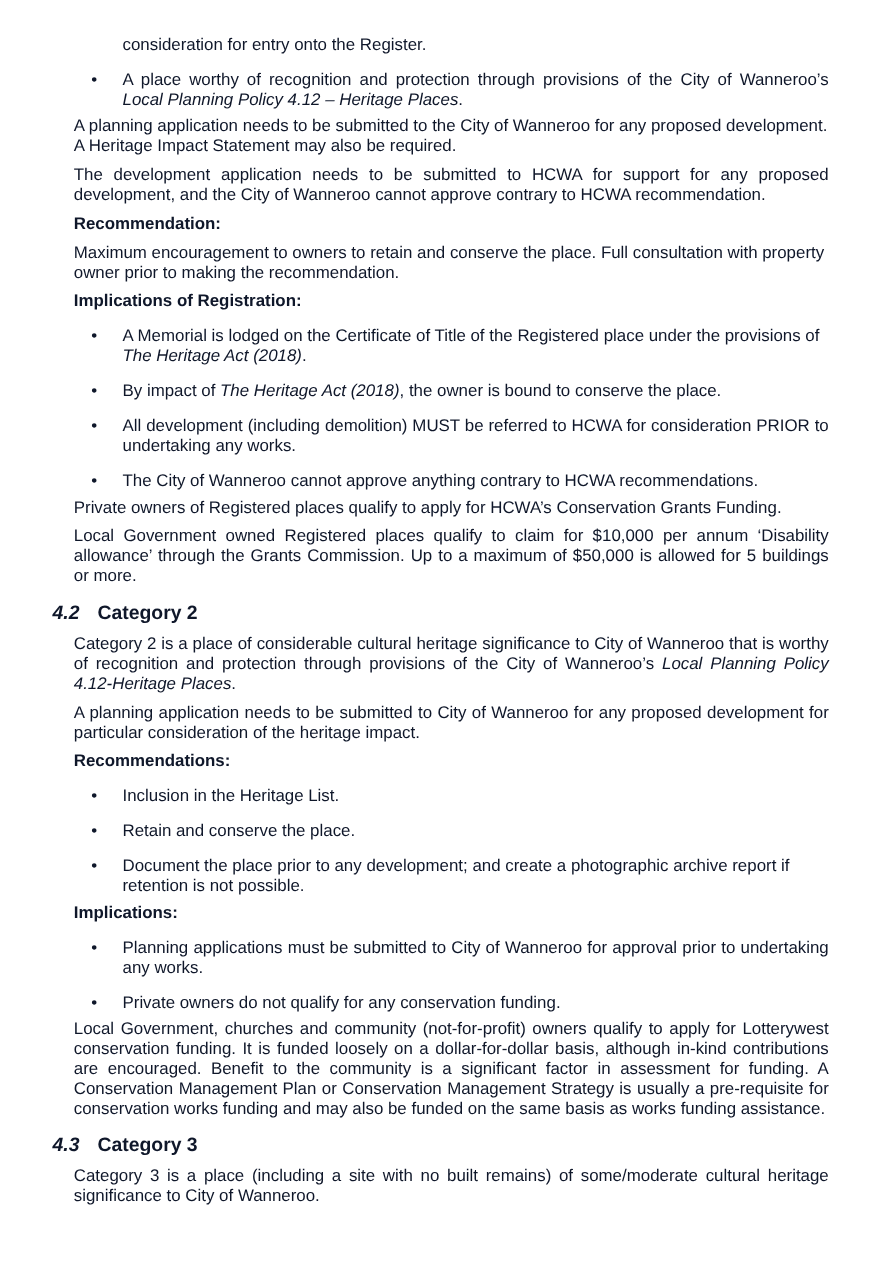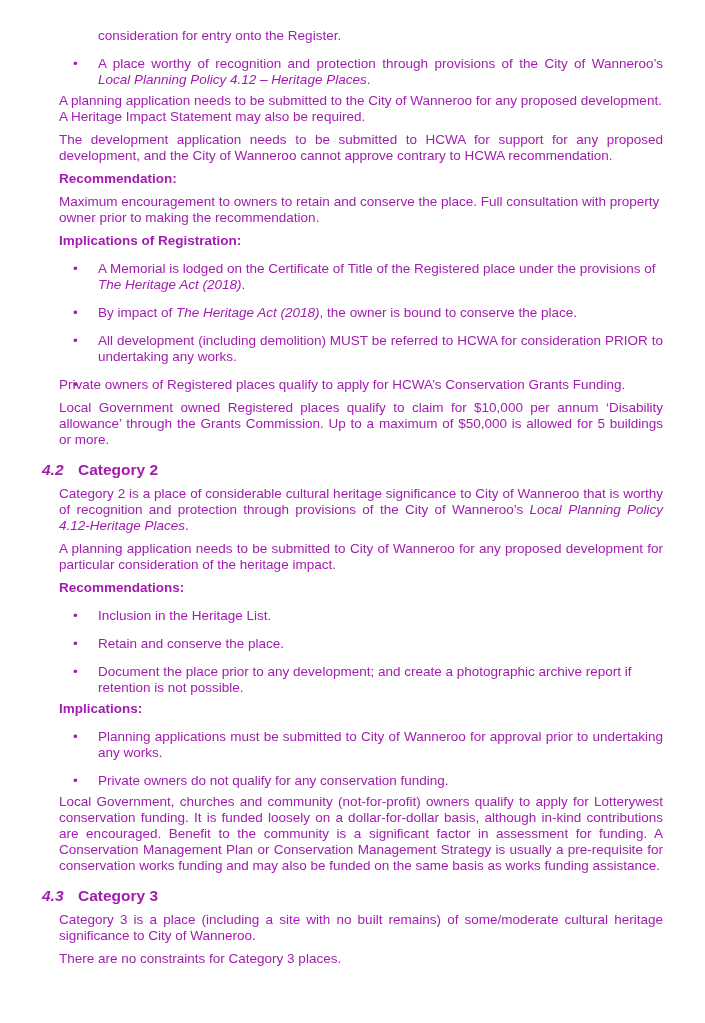--- a/index.html
+++ b/index.html
@@ -2,21 +2,21 @@
 <html><head>
 <meta charset="utf-8">
 <style>
   html, body { margin: 0; padding: 0; background: #ffffff; }
   .page {
     width: 705px;
     height: 1023px;
     box-sizing: border-box;
     padding: 28px 42px 0 42px;
     background: #ffffff;
-    color: #a21caf;
+    color: #0f172a;
     font-family: "Liberation Sans", "DejaVu Sans", sans-serif;
     font-size: 13.5px;
     line-height: 16px;
     overflow: hidden;
   }
   .page p { margin: 0 0 7px 17px; }
   .j { text-align: justify; }
   .hd { font-weight: 700; }
   .bitem { position: relative; padding-left: 56px; margin: 12px 0 5px 0; }
   .bitem.mt0 { margin-top: 0; }
@@ -64,20 +64,21 @@
     <span>By impact of </span><i>The Heritage Act (2018)</i><span>, the owner is bound to conserve the place.</span>
   </div>
 
   <div class="bitem j">
     <span class="bdot">•</span>
     <span>All development (including demolition) MUST be referred to HCWA for consideration PRIOR to undertaking any works.</span>
   </div>
 
   <div class="bitem">
     <span class="bdot">•</span>
+    <span>The City of Wanneroo cannot approve anything contrary to HCWA recommendations.</span>
   </div>
 
   <p>Private owners of Registered places qualify to apply for HCWA’s Conservation Grants Funding.</p>
 
   <p class="j">Local Government owned Registered places qualify to claim for $10,000 per annum ‘Disability allowance’ through the Grants Commission.  Up to a maximum of $50,000 is allowed for 5 buildings or more.</p>
 
   <h2 class="sec">
     <span class="secnum">4.2</span><span>Category 2</span>
   </h2>
 
@@ -117,15 +118,14 @@
   </div>
 
   <p class="j">Local Government, churches and community (not-for-profit) owners qualify to apply for Lotterywest conservation funding.  It is funded loosely on a dollar-for-dollar basis, although in-kind contributions are encouraged.   Benefit to the community is a significant factor in assessment for funding. A Conservation Management Plan or Conservation Management Strategy is usually a pre-requisite for conservation works funding and may also be funded on the same basis as works funding assistance.</p>
 
   <h2 class="sec">
     <span class="secnum">4.3</span><span>Category 3</span>
   </h2>
 
   <p class="j">Category 3 is a place (including a site with no built remains) of some/moderate cultural heritage significance to City of Wanneroo.</p>
 
-  <p>There are no constraints for Category 3 places.</p>
 
 </div>
 
 </body></html>

